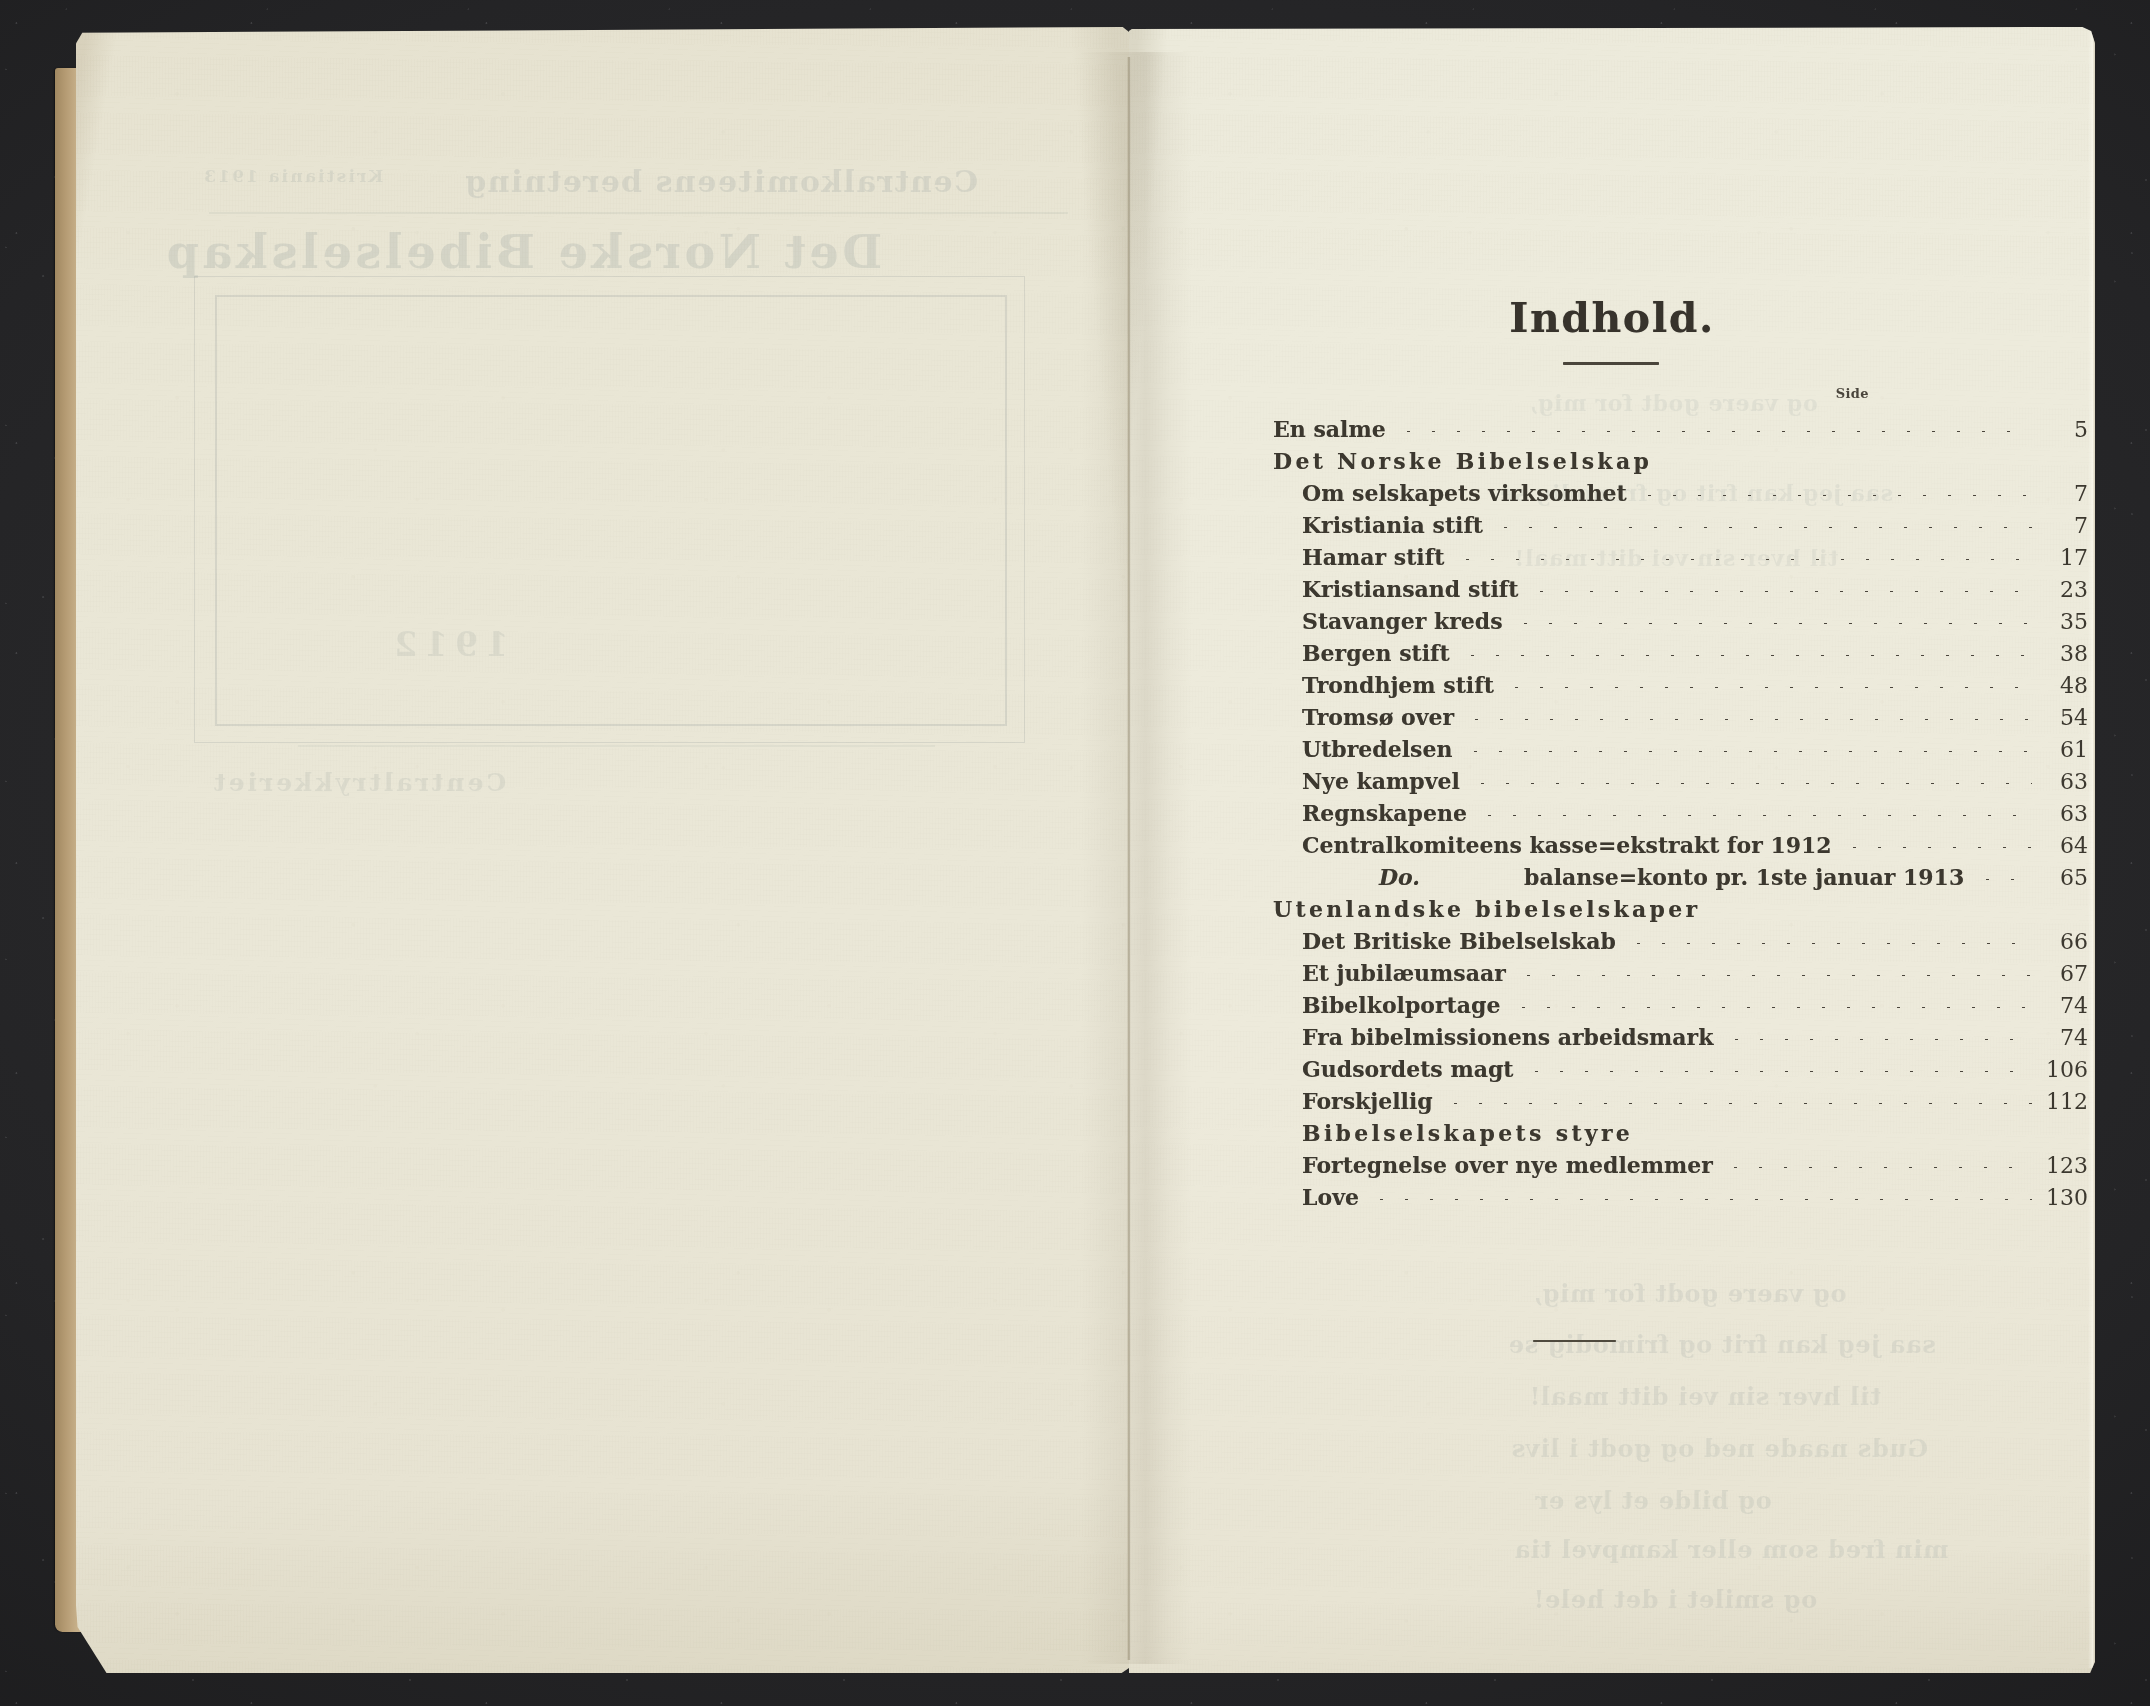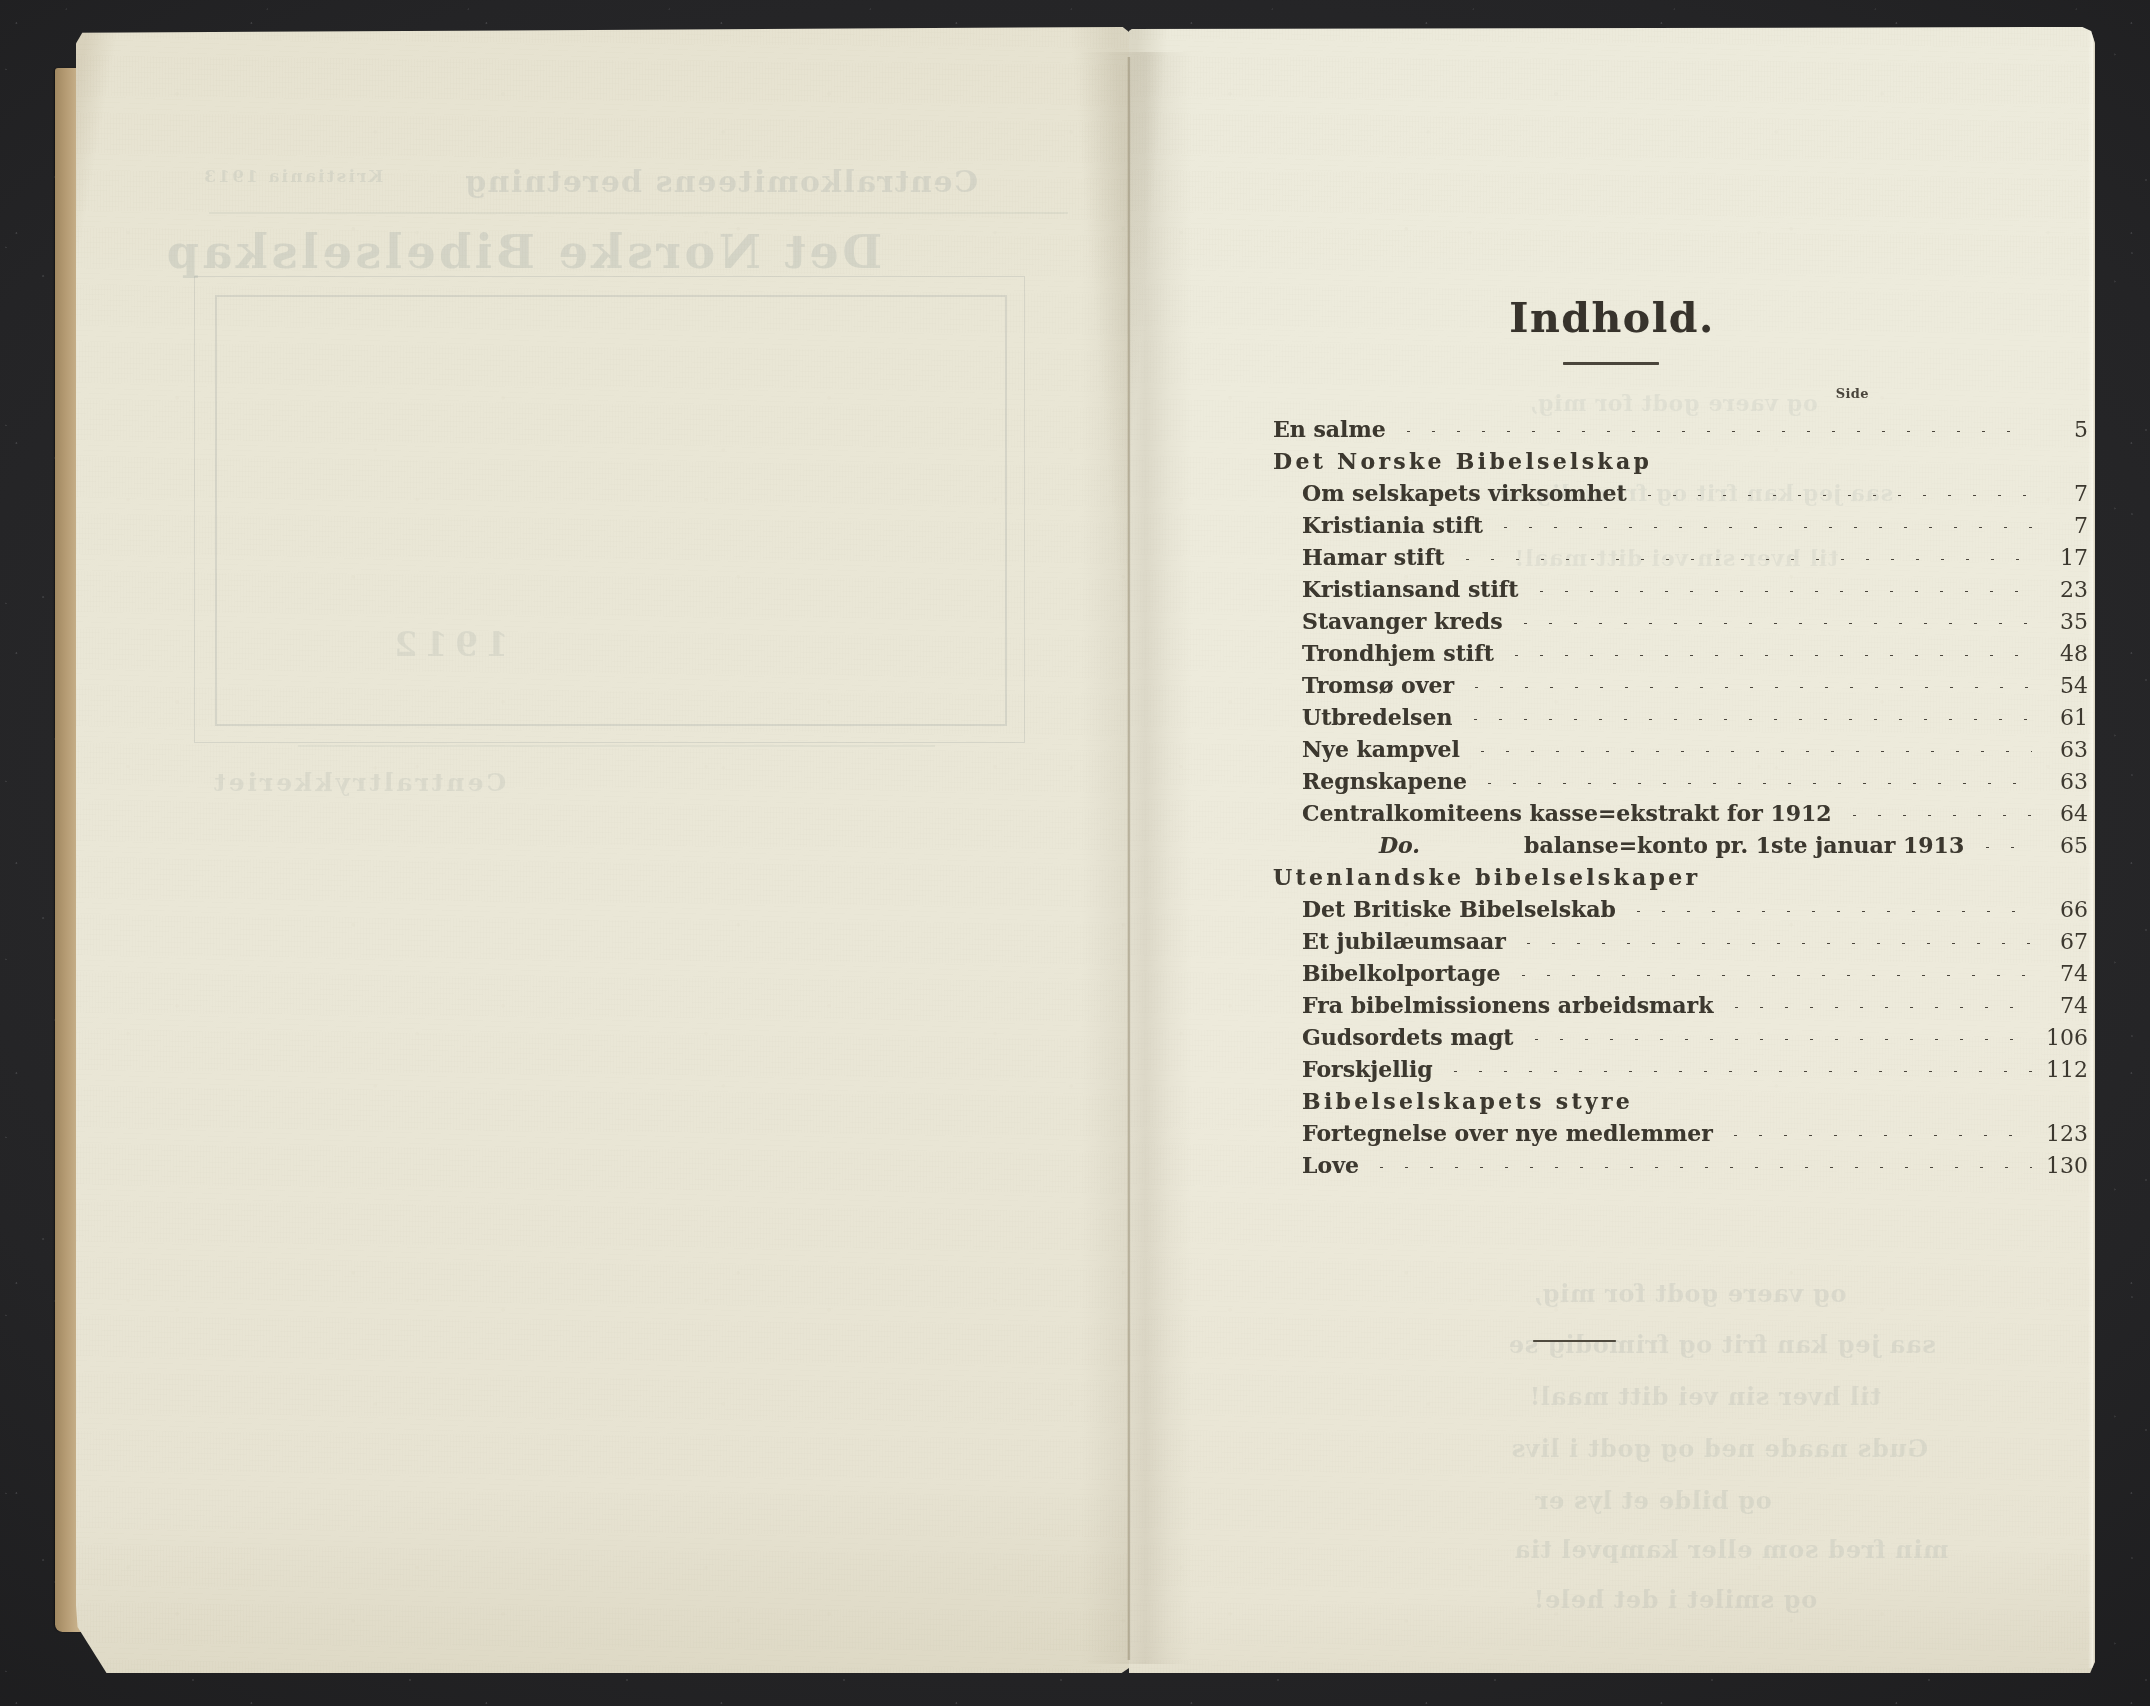--- a/index.html
+++ b/index.html
@@ -392,20 +392,25 @@
             <span class="label">Kristiansand stift</span>
             <span class="leader"></span>
             <span class="pageno">23</span>
           </div>
           <div class="toc-row lvl-1">
             <span class="label">Stavanger kreds</span>
             <span class="leader"></span>
             <span class="pageno">35</span>
           </div>
           <div class="toc-row lvl-1">
+            <span class="label">Bergen stift</span>
+            <span class="leader"></span>
+            <span class="pageno">38</span>
+          </div>
+          <div class="toc-row lvl-1">
             <span class="label">Trondhjem stift</span>
             <span class="leader"></span>
             <span class="pageno">48</span>
           </div>
           <div class="toc-row lvl-1">
             <span class="label">Tromsø over</span>
             <span class="leader"></span>
             <span class="pageno">54</span>
           </div>
           <div class="toc-row lvl-1">

